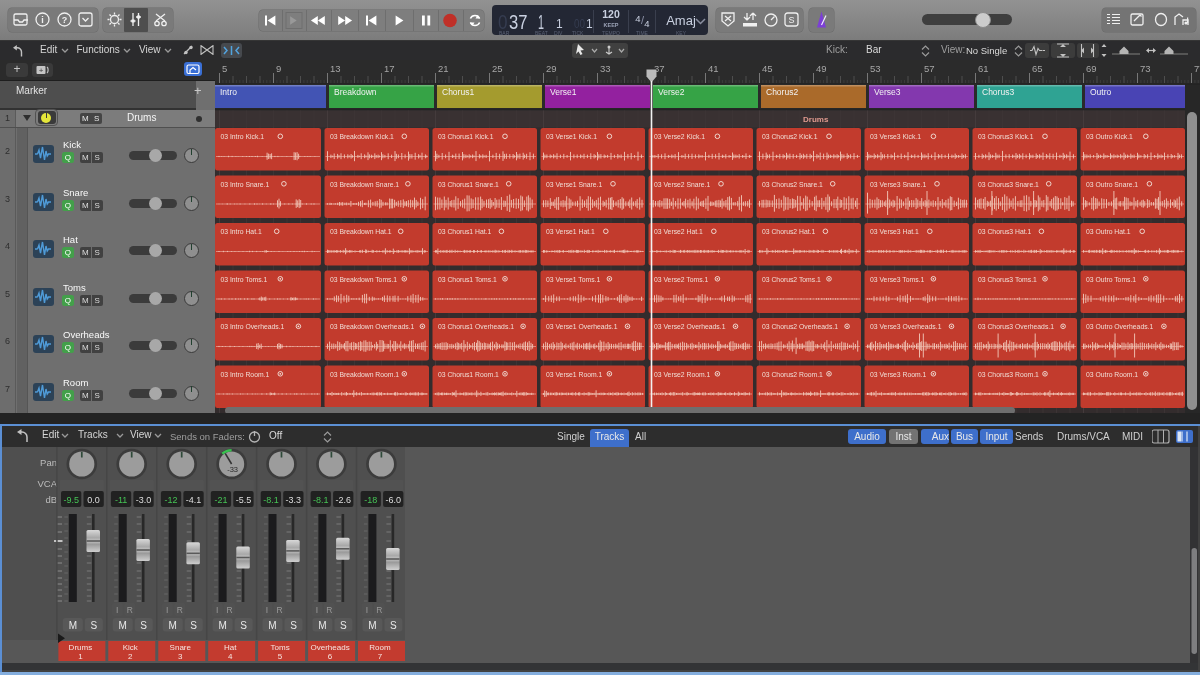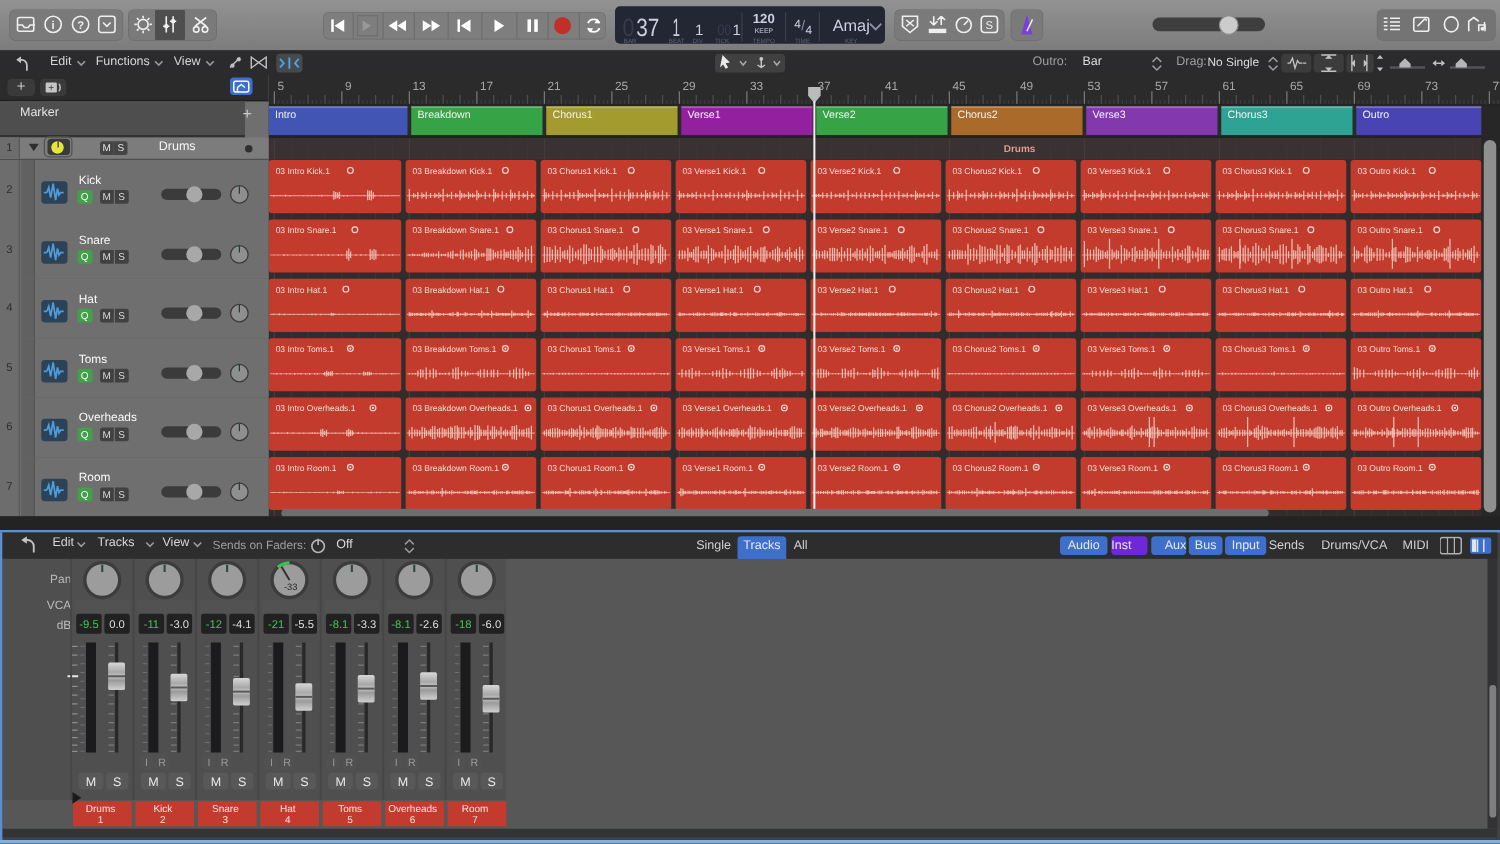--- a/index.html
+++ b/index.html
@@ -176,26 +176,26 @@
       <div style="position:absolute;left:572px;top:2px;width:56px;height:15px;background:#404040;border-radius:3px"></div>
       <svg width="56" height="15" style="position:absolute;left:572px;top:2px">
         <path d="M7 2l6 6-3.5 0.5 2 3.5-2 1-2-3.5L5 12z" fill="#e8e8e8" transform="translate(-1,-1)"></path>
         <path d="M20 6l2.5 3 2.5-3" stroke="#aaa" stroke-width="1.2" fill="none"></path>
         <g transform="translate(33,1)">
           <circle cx="4" cy="3" r="1.5" fill="#ccc"></circle>
           <path d="M4 4v6M1 8l3 2 3-2" stroke="#ccc" stroke-width="1.1" fill="none"></path>
         </g>
         <path d="M47 6l2.5 3 2.5-3" stroke="#aaa" stroke-width="1.2" fill="none"></path>
       </svg>
-      <div style="position:absolute;left:826px;top:3px;color:#9f9f9f">Outro:</div>
+      <div style="position:absolute;left:826px;top:3px;color:#9f9f9f">Kick:</div>
       <div style="position:absolute;left:866px;top:3px;color:#dcdcdc">Bar</div>
       <svg width="9" height="12" style="position:absolute;left:921px;top:4px">
         <path d="M1 4.5L4.5 1 8 4.5M1 7.5L4.5 11 8 7.5" stroke="#9a9a9a" stroke-width="1.2" fill="none"></path>
       </svg>
-      <div style="position:absolute;left:941px;top:3px;color:#9f9f9f">Drag:</div>
+      <div style="position:absolute;left:941px;top:3px;color:#9f9f9f">View:</div>
       <div style="position:absolute;left:966px;top:3.5px;color:#dcdcdc;font-size:9.5px">No Single</div>
       <svg width="9" height="12" style="position:absolute;left:1014px;top:4px">
         <path d="M1 4.5L4.5 1 8 4.5M1 7.5L4.5 11 8 7.5" stroke="#9a9a9a" stroke-width="1.2" fill="none"></path>
       </svg>
       <svg width="180" height="19" style="position:absolute;left:1020px;top:0">
 <rect x="5" y="2" width="24" height="15" rx="3" fill="#3c3c3c"></rect>
 <g transform="translate(10,3.5)">
           <path d="M0 6h2l2-4 2 8 2-6 1.5 2h2.5" stroke="#c2c2c2" stroke-width="1.1" fill="none"></path>
           <path d="M12.5 6l2.5 0" stroke="#c2c2c2"></path>
         </g>
@@ -1110,21 +1110,21 @@
         <path d="M6.5 1v5" stroke="#b5b5b5" stroke-width="1.3"></path>
       </svg>
       <div style="position:absolute;left:267px;top:4px;color:#dcdcdc">Off</div>
       <svg width="9" height="12" style="position:absolute;left:321px;top:5px">
         <path d="M1 4.5L4.5 1 8 4.5M1 7.5L4.5 11 8 7.5" stroke="#9a9a9a" stroke-width="1.2" fill="none"></path>
       </svg>
       <div style="position:absolute;left:555px;top:3px;color:#d0d0d0;font-size:10px;line-height:15px">Single</div>
       <div style="position:absolute;left:588px;top:3px;width:39px;height:26px;background:#3e6fcb;border-radius:3px;text-align:center;line-height:15px;font-size:10px;color:#e8e8e8">Tracks</div>
       <div style="position:absolute;left:633px;top:3px;color:#d0d0d0;font-size:10px;line-height:15px">All</div>
       <div style="position:absolute;left:846px;top:3px;width:38px;height:15px;background:#3e6fcb;border-radius:3px;text-align:center;line-height:15px;font-size:10px;color:#e8e8e8">Audio</div>
-      <div style="position:absolute;left:887px;top:3px;width:29px;height:15px;background:#6d28d9;border-radius:3px;text-align:left;line-height:15px;font-size:10px;color:#e8e8e8">Inst</div>
+      <div style="position:absolute;left:887px;top:3px;width:29px;height:15px;background:#737373;border-radius:3px;text-align:center;line-height:15px;font-size:10px;color:#e8e8e8">Inst</div>
       <div style="position:absolute;left:919px;top:3px;width:28px;height:15px;background:#3e6fcb;border-radius:3px;text-align:right;line-height:15px;font-size:10px;color:#e8e8e8">Aux</div>
       <div style="position:absolute;left:949px;top:3px;width:27px;height:15px;background:#3e6fcb;border-radius:3px;text-align:center;line-height:15px;font-size:10px;color:#e8e8e8">Bus</div>
       <div style="position:absolute;left:978px;top:3px;width:33px;height:15px;background:#3e6fcb;border-radius:3px;text-align:center;line-height:15px;font-size:10px;color:#e8e8e8">Input</div>
       <div style="position:absolute;left:1013px;top:3px;color:#d0d0d0;font-size:10px;line-height:15px">Sends</div>
       <div style="position:absolute;left:1055px;top:3px;color:#d0d0d0;font-size:10px;line-height:15px">Drums/VCA</div>
       <div style="position:absolute;left:1120px;top:3px;color:#d0d0d0;font-size:10px;line-height:15px">MIDI</div>
       <svg width="44" height="15" style="position:absolute;left:1150px;top:3px">
         <rect x="0" y="1" width="17" height="13" rx="2" fill="none" stroke="#b0b0b0" stroke-width="1.2"></rect>
         <path d="M6 1v13M11.5 1v13" stroke="#b0b0b0" stroke-width="1"></path>
         <rect x="24" y="1" width="17" height="13" rx="2" fill="#3e6fcb"></rect>

